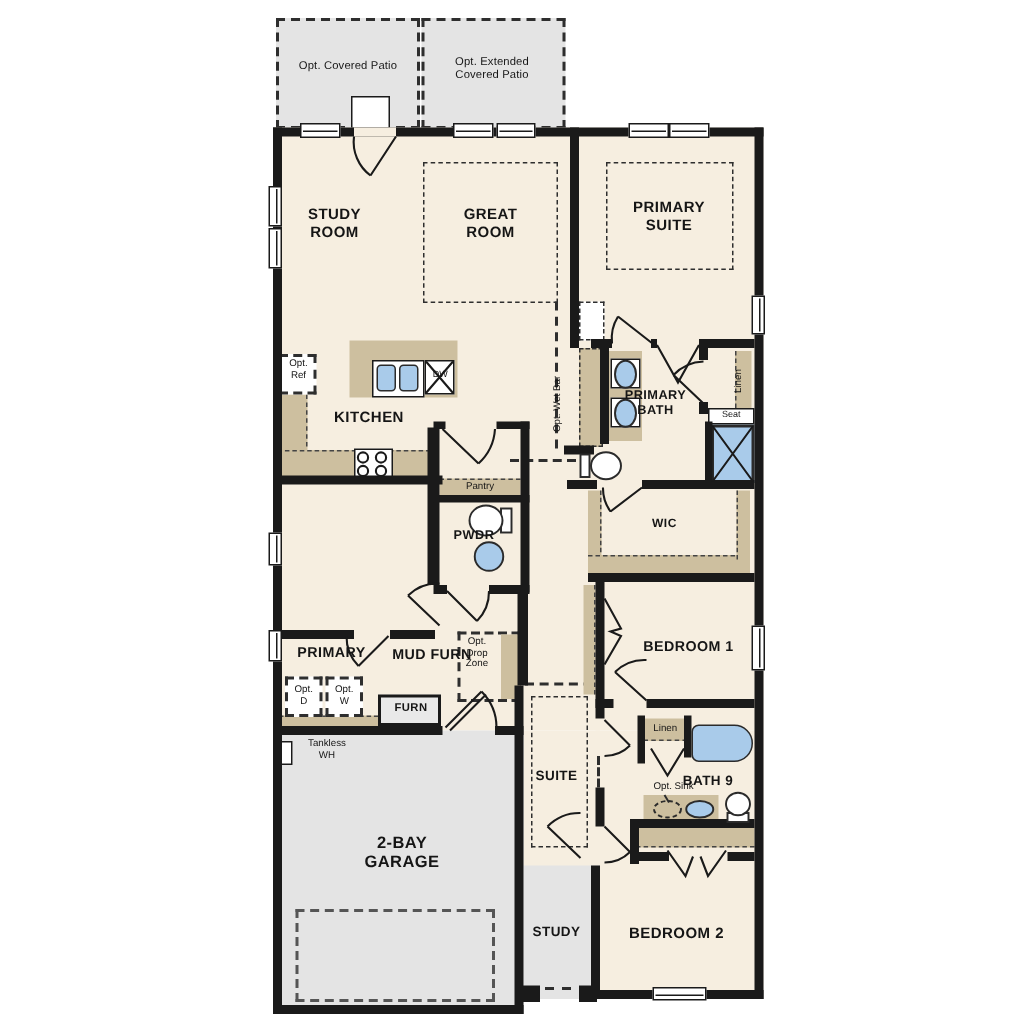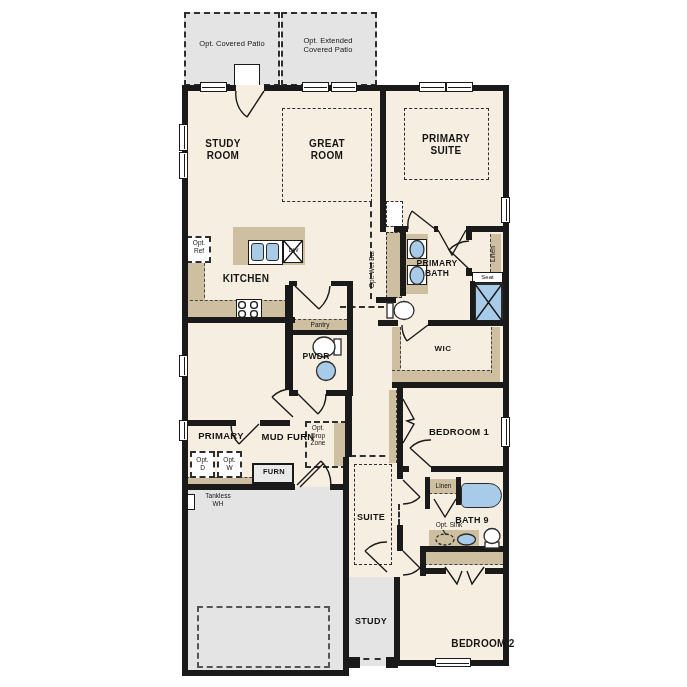--- a/index.html
+++ b/index.html
@@ -224,21 +224,23 @@
   <div class="lbl xs" style="left:303px;top:424px;width:30px;">Opt.
 Drop
 Zone</div>
   <div class="lbl xs" style="left:190px;top:456px;width:25px;">Opt.
 D</div>
   <div class="lbl xs" style="left:217px;top:456px;width:25px;">Opt.
 W</div>
   <div class="lbl sm" style="left:248px;top:468px;width:52px;">FURN</div>
   <div class="lbl xs" style="left:197px;top:492px;width:42px;">Tankless
 WH</div>
+  <div class="lbl b11" style="left:212px;top:556px;width:112px;">2-BAY
+GARAGE</div>
   <div class="lbl b9" style="left:349px;top:512px;width:44px;">SUITE</div>
   <div class="lbl b9" style="left:349px;top:616px;width:44px;">STUDY</div>
   <div class="lbl b95" style="left:409px;top:426px;width:100px;">BEDROOM 1</div>
   <div class="lbl xs" style="left:429px;top:482px;width:29px;">Linen</div>
   <div class="lbl b9" style="left:442px;top:515px;width:60px;">BATH 9</div>
   <div class="lbl xs" style="left:426px;top:521px;width:46px;">Opt. Sink</div>
-  <div class="lbl" style="left:401px;top:638px;width:100px;margin-left:32px;">BEDROOM 2</div>
+  <div class="lbl" style="left:401px;top:617px;width:100px;">BEDROOM 2</div>
 
 </div>
 
 </body></html>

